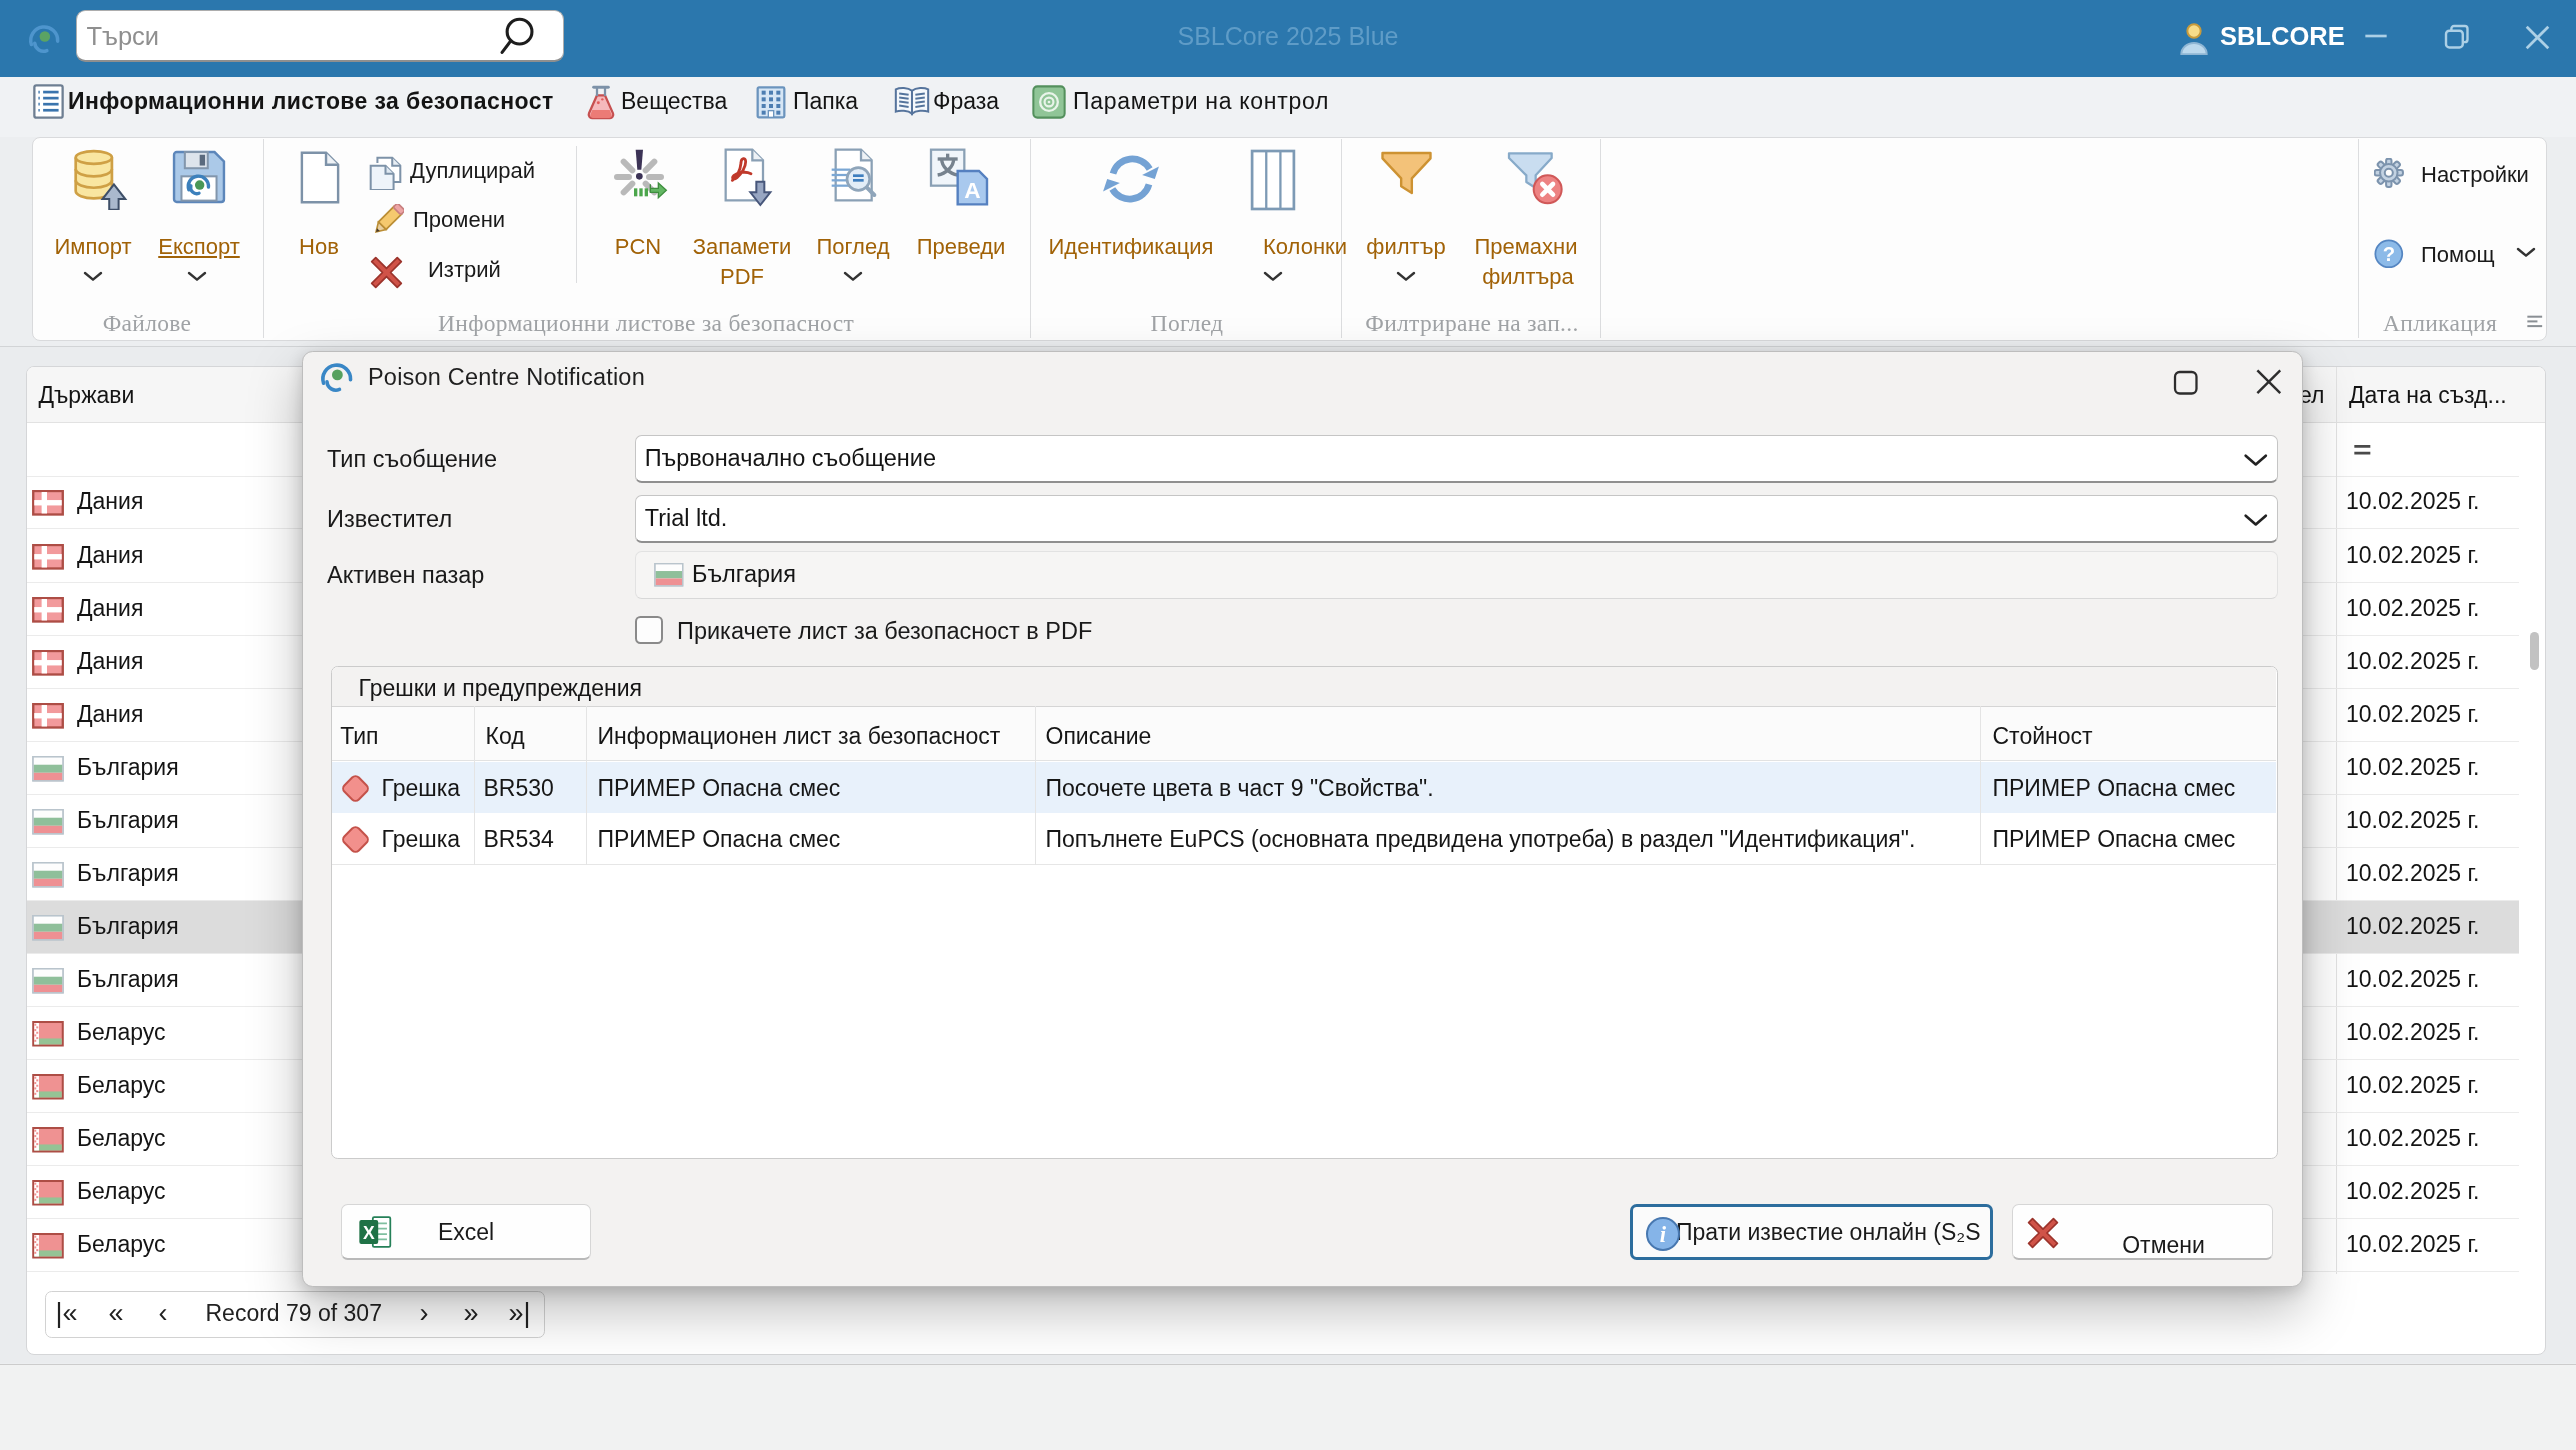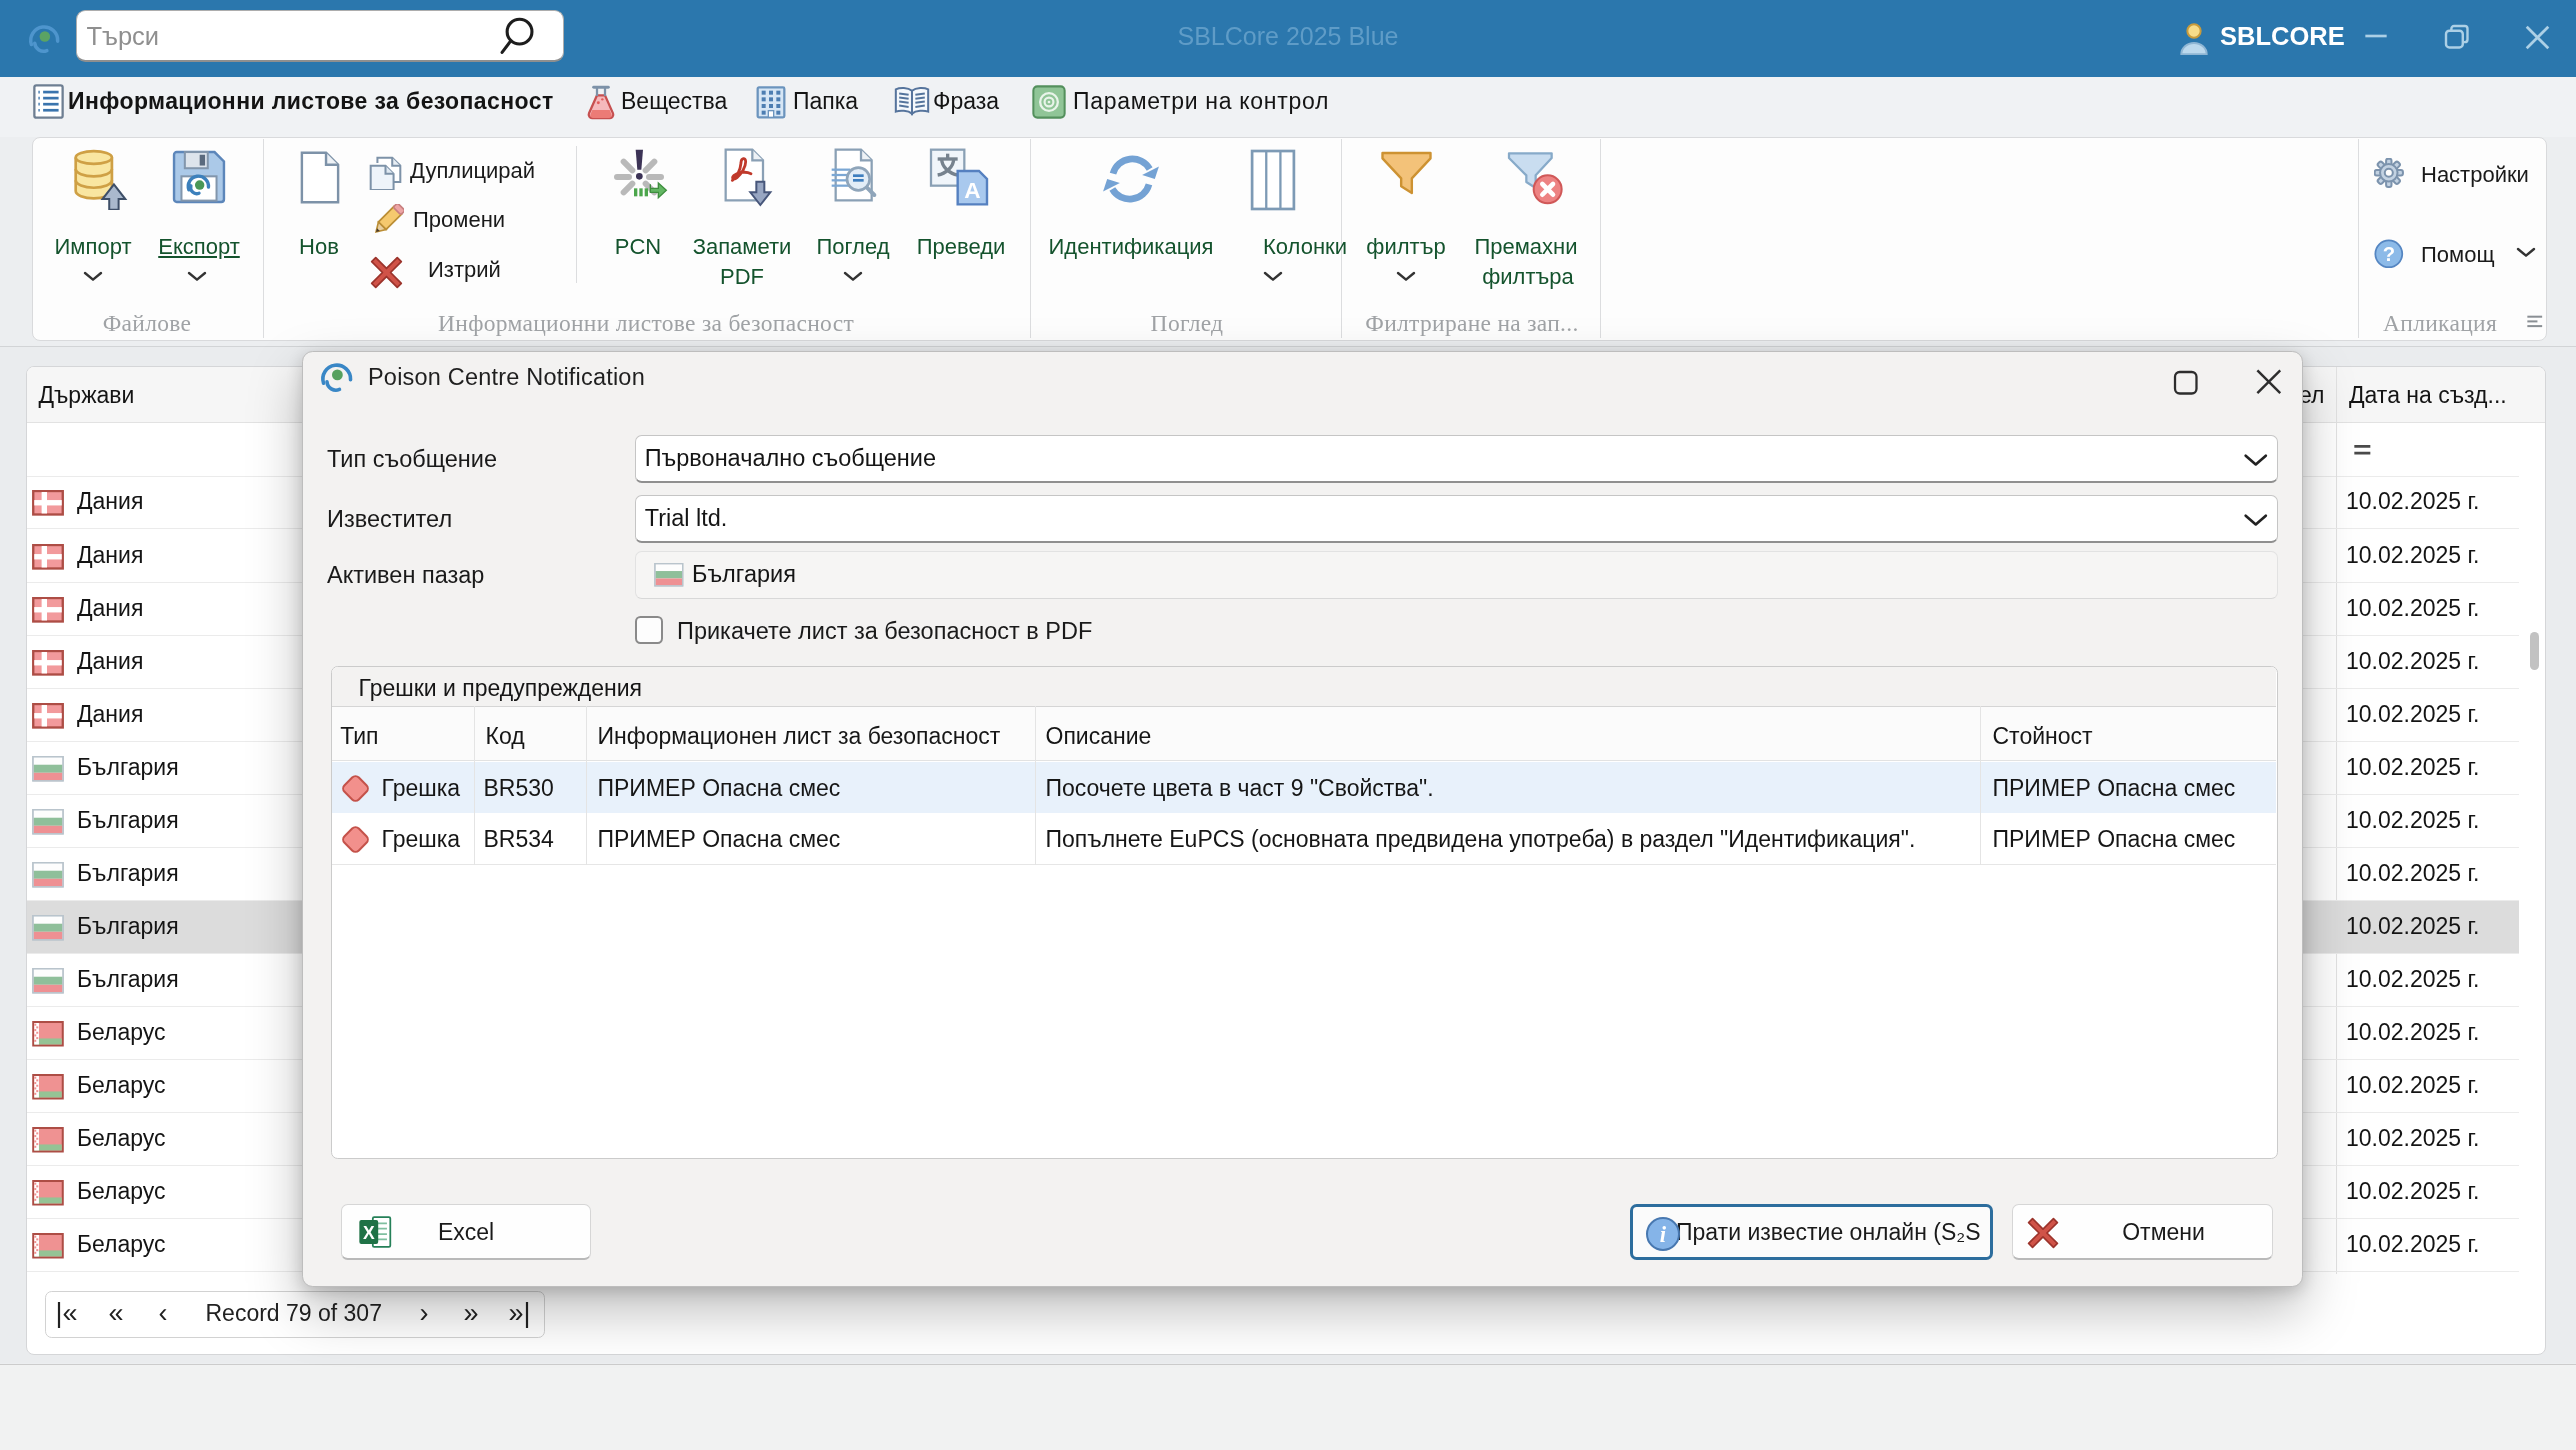--- a/index.html
+++ b/index.html
@@ -9,21 +9,21 @@
   .page { position:relative; width:2576px; height:1451px; background:#eceef0; overflow:hidden; }
   .titlebar { position:absolute; left:0; top:0; width:2576px; height:77px; background:#2b77ad; }
   .search { position:absolute; left:76px; top:10px; width:488px; height:52px; background:#ffffff; border:1.3px solid #adadad; border-bottom:2px solid #8f8f8f; border-radius:9.4px; }
   .search .ph { position:absolute; left:9.4px; top:10.7px; font-size:25.5px; color:#8f8f8f; }
   .apptitle { position:absolute; left:0; top:0; width:2576px; height:77px; text-align:center; line-height:73px; font-size:25px; color:#5f9cc7; }
   .tabrow { position:absolute; left:0; top:77px; width:2576px; height:60px; background:#f0f2f4; }
   .tabtxt { position:absolute; font-size:23px; color:#141414; top:11.4px; }
   .underline { position:absolute; left:32px; top:124px; width:521px; height:7.4px; border-radius:4px; background:#2470a8; }
   .ribbon { position:absolute; left:32px; top:137px; width:2515px; height:204px; background:#fdfdfd; border:1.3px solid #d9dadc; border-radius:8px; }
   .rsep { position:absolute; top:1.3px; width:1.3px; height:199px; background:#dcdddf; }
-  .rlabel { position:absolute; font-size:22px; color:#14532d; text-align:center; transform:translateX(-50%); white-space:nowrap; }
+  .rlabel { position:absolute; font-size:22px; color:#a16207; text-align:center; transform:translateX(-50%); white-space:nowrap; }
   .rcap { position:absolute; top:172px; font-size:23.5px; letter-spacing:0.3px; color:#a0a3a6; text-align:center; transform:translateX(-50%); white-space:nowrap;font-family:Liberation Serif, serif; }
   .rsmall { position:absolute; font-size:22px; color:#1a1a1a; white-space:nowrap; }
   .chev { position:absolute; }
   .contentline { position:absolute; left:0; top:346px; width:2576px; height:1.3px; background:#d2d4d6; }
   .contentbg { position:absolute; left:0; top:347px; width:2576px; height:1016px; background:#eaecee; }
   .tablepanel { position:absolute; left:26px; top:366px; width:2520px; height:989px; background:#ffffff; border:1.3px solid #d5d6d8; border-radius:8px; overflow:hidden; }
   .headrow { position:absolute; left:0; top:0; width:2518px; height:56px; background:#f6f6f6; border-bottom:1.3px solid #e2e2e2; }
   .htxt { position:absolute; top:14.8px; font-size:23px; color:#141414; white-space:nowrap; }
   .trow { position:absolute; left:0; width:2492px; height:53px; border-bottom:1.3px solid #ebebeb; }
   .cname { position:absolute; left:50px; top:12px; font-size:23px; color:#141414; }
@@ -645,17 +645,17 @@
       <div class="btxt" style="text-align:left; left:43px; width:336px;">Прати известие онлайн (S₂S</div>
       <svg class="i" style="left:12px; top:9.4px;" width="36" height="36" viewBox="0 0 54 54">
         <circle cx="27" cy="27" r="24" fill="#85b4e8" stroke="#4878b0" stroke-width="3"></circle>
         <text x="27" y="39" font-family="Liberation Serif" font-size="34" font-weight="bold" font-style="italic" fill="#ffffff" text-anchor="middle">i</text>
       </svg>
     </div>
     <div class="dbtn" style="left:1709px; width:261px;">
       <svg class="i" style="left:13.4px; top:11.4px;" width="34" height="34" viewBox="0 0 52 52">
         <path d="M 10,4 L 26,20 42,4 48,10 32,26 48,42 42,48 26,32 10,48 4,42 20,26 4,10 z" fill="#d05348" stroke="#9c342c" stroke-width="2.6" stroke-linejoin="round"></path>
       </svg>
-      <div class="btxt" style="left:40px; width:221px;">Отмени</div>
+      <div class="btxt" style="left:40px; width:221px;margin-top:13px;">Отмени</div>
     </div>
   </div>
 </div>
 
 
 </body></html>

